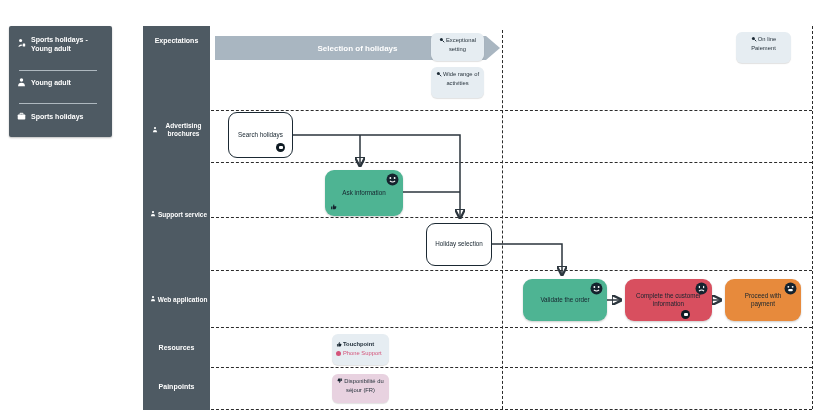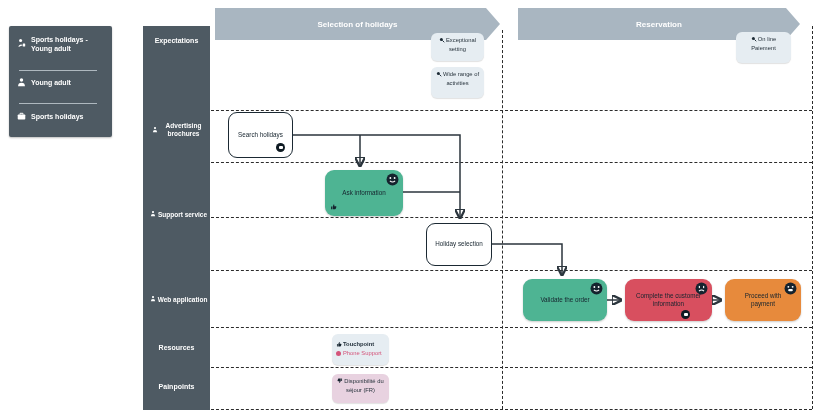--- a/index.html
+++ b/index.html
@@ -11,23 +11,23 @@
          box-shadow:0 1px 2px rgba(0,0,0,.25);}
   .panel-item{position:absolute;left:8px;right:4px;display:flex;align-items:center;gap:5px;
               color:#fff;font-size:7px;font-weight:bold;line-height:1.25;}
   .panel-div{position:absolute;left:10px;width:78px;border-top:1px solid #aeb8bf;}
   
   .headercol{left:143px;top:26px;width:67px;height:384px;background:#4e5a63;}
   .rowlab{position:absolute;left:0;width:100%;text-align:center;color:#fff;font-weight:bold;
           font-size:6.5px;line-height:1.3;display:flex;align-items:center;justify-content:center;gap:2px;}
   .rowlab.big{font-size:7px;}
   
-  .phase{height:32px;background:#a9b6c1;color:#fff;font-weight:bold;font-size:8px;
+  .phase{height:24px;background:#a9b6c1;color:#fff;font-weight:bold;font-size:8px;
          display:flex;align-items:center;justify-content:center;
-         clip-path:polygon(0 0,calc(100% - 14px) 0,100% 50%,calc(100% - 14px) 100%,0 100%);}
+         clip-path:polygon(0 0,calc(100% - 14px) 0,100% 50%,calc(100% - 14px) 100%,0 100%);margin-top:28px;}
   
   .hline{border-top:1px dashed #2c2c2c;height:0;}
   .vline{border-left:1px dashed #2c2c2c;width:0;}
   
   .card{background:#e6edf2;border-radius:6px;display:flex;align-items:flex-start;justify-content:center;
         text-align:center;font-size:5.8px;line-height:1.35;padding:4px 3px 2px;box-sizing:border-box;
         color:#27333c;box-shadow:0 1px 1px rgba(0,0,0,.12);}
   .card .ic{display:inline-block;vertical-align:-1px;margin-right:1px;}
   .pain{background:#e8d2e0;}
   
@@ -145,23 +145,20 @@
       <span>Resources</span>
     </div>
     <div class="rowlab big" style="top:356px;">
       <span>Painpoints</span>
     </div>
   </div>
 
   <div class="abs phase" style="left:215px;top:8px;width:285px;">
     <span>Selection of holidays</span>
   </div>
-  <div class="abs phase" style="left:518px;top:8px;width:282px;">
-    <span>Reservation</span>
-  </div>
 
   <div class="abs card" style="left:431px;top:33px;width:53px;height:28px;">
     <div><span class="ic">
       <svg width="6" height="6" viewBox="0 0 10 10">
             <circle cx="4" cy="4" r="2.5" fill="#1d2b36"></circle>
             <path d="M5.8 5.8 L8.8 8.8" stroke="#1d2b36" stroke-width="1.6"></path>
           </svg>
     </span><span>Exceptional setting</span></div>
   </div>
   <div class="abs card" style="left:431px;top:67px;width:53px;height:31px;">

